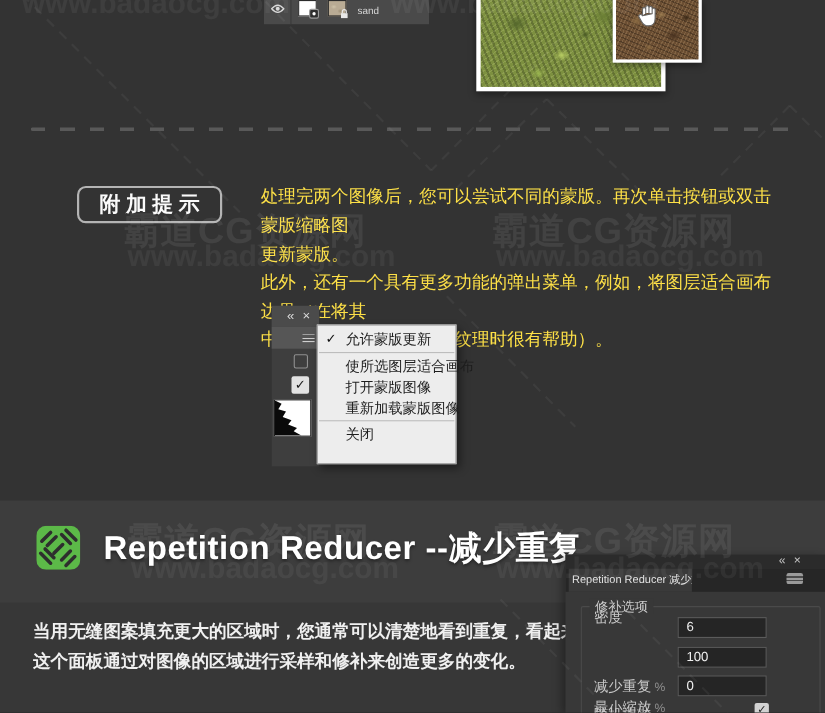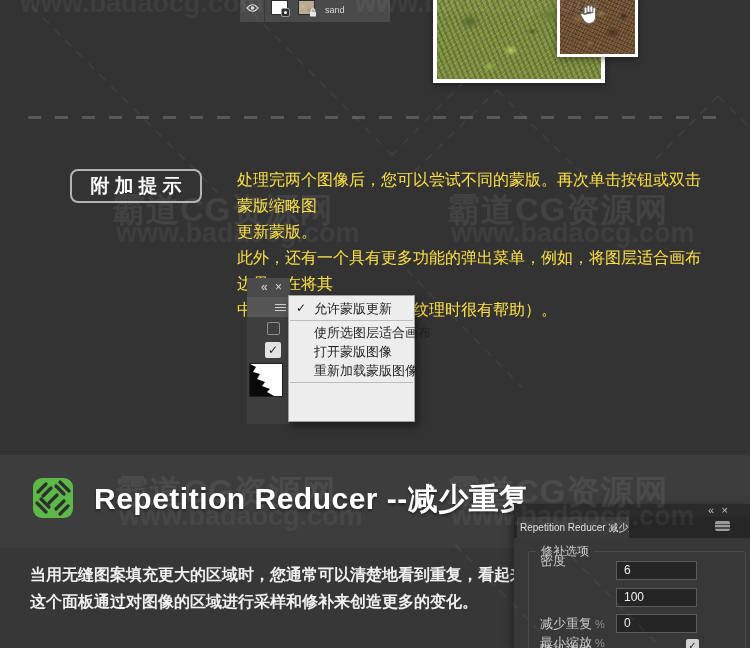--- a/index.html
+++ b/index.html
@@ -181,20 +181,21 @@
   <div class="abs popup-menu">
     <div class="menu-item">
       <span class="chk">✓</span>
       <span>允许蒙版更新</span>
     </div>
     <div class="menu-sep"></div>
     <div class="menu-item"><span>使所选图层适合画布</span></div>
     <div class="menu-item"><span>打开蒙版图像</span></div>
     <div class="menu-item"><span>重新加载蒙版图像</span></div>
     <div class="menu-sep"></div>
+    <div class="menu-item"><span>关闭</span></div>
   </div>
 
   <div class="abs band"></div>
   <svg class="abs logo" viewBox="0 0 40 40">
     <rect x="0" y="0" width="40" height="40" rx="9" fill="#5cb948"></rect>
     <g stroke="#2e2e2e" stroke-width="3.2" stroke-linecap="round">
       <line x1="5" y1="14" x2="13" y2="6"></line>
       <line x1="10" y1="18" x2="18" y2="10"></line>
       <line x1="27" y1="4" x2="36" y2="13"></line>
       <line x1="23" y1="8" x2="31" y2="16"></line>

